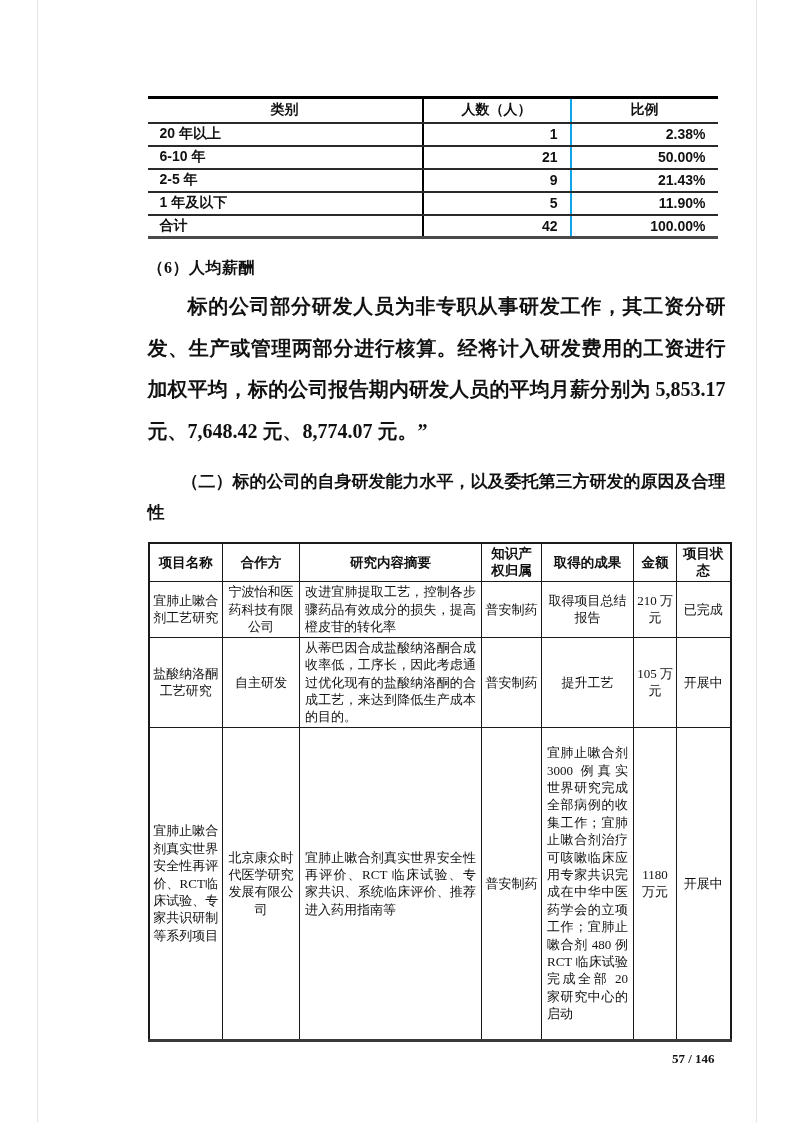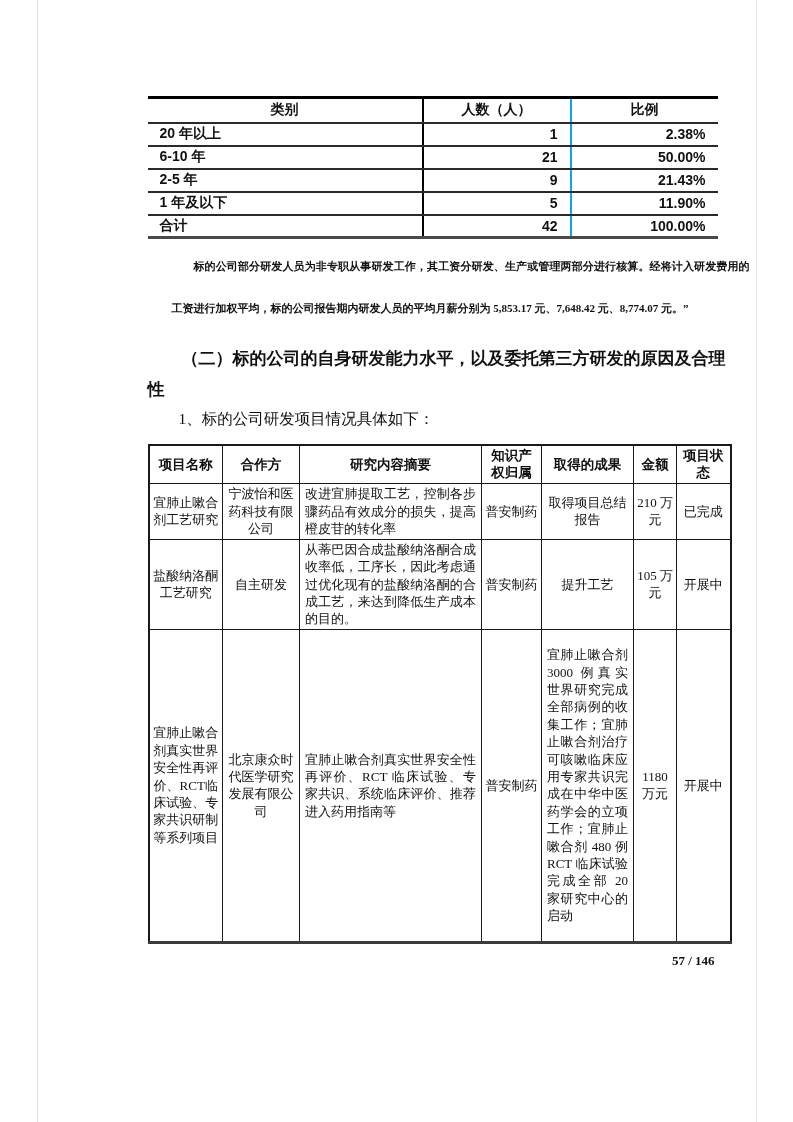--- a/index.html
+++ b/index.html
@@ -46,27 +46,26 @@
 
   
   .h6 {
     margin-top: 19px;
     font-size: 16px;
     font-weight: bold;
     letter-spacing: 0.5px;
   }
   .para {
     margin-top: 7px;
-    font-size: 11px;
+    font-size: 20px;
     font-weight: bold;
     line-height: 41.5px;
     text-indent: 2em;
     text-align: justify;
     width: 578px;
-    margin-left: 24px;
   }
   .h2 {
     margin-top: 14px;
     font-size: 17px;
     font-weight: bold;
     line-height: 31px;
     text-indent: 2em;
     text-align: justify;
     width: 578px;
   }
@@ -151,26 +150,26 @@
           <td class="c-pct">11.90%</td>
         </tr>
         <tr>
           <td class="c-cat">合计</td>
           <td class="c-num vline">42</td>
           <td class="c-pct">100.00%</td>
         </tr>
       </tbody>
     </table>
 
+    <div class="h6">（6）人均薪酬</div>
 
     <div class="para">标的公司部分研发人员为非专职从事研发工作，其工资分研发、生产或管理两部分进行核算。经将计入研发费用的工资进行加权平均，标的公司报告期内研发人员的平均月薪分别为 5,853.17 元、7,648.42 元、8,774.07 元。”</div>
 
     <div class="h2">（二）标的公司的自身研发能力水平，以及委托第三方研发的原因及合理性</div>
 
-    <div class="item">1、标的公司研发项目情况具体如下：</div>
 
     <table class="t2">
       <colgroup>
         <col style="width:74px">
           <col style="width:77px">
           <col style="width:182px">
         <col style="width:60px">
           <col style="width:92px">
           <col style="width:43px">
           <col style="width:54px">

